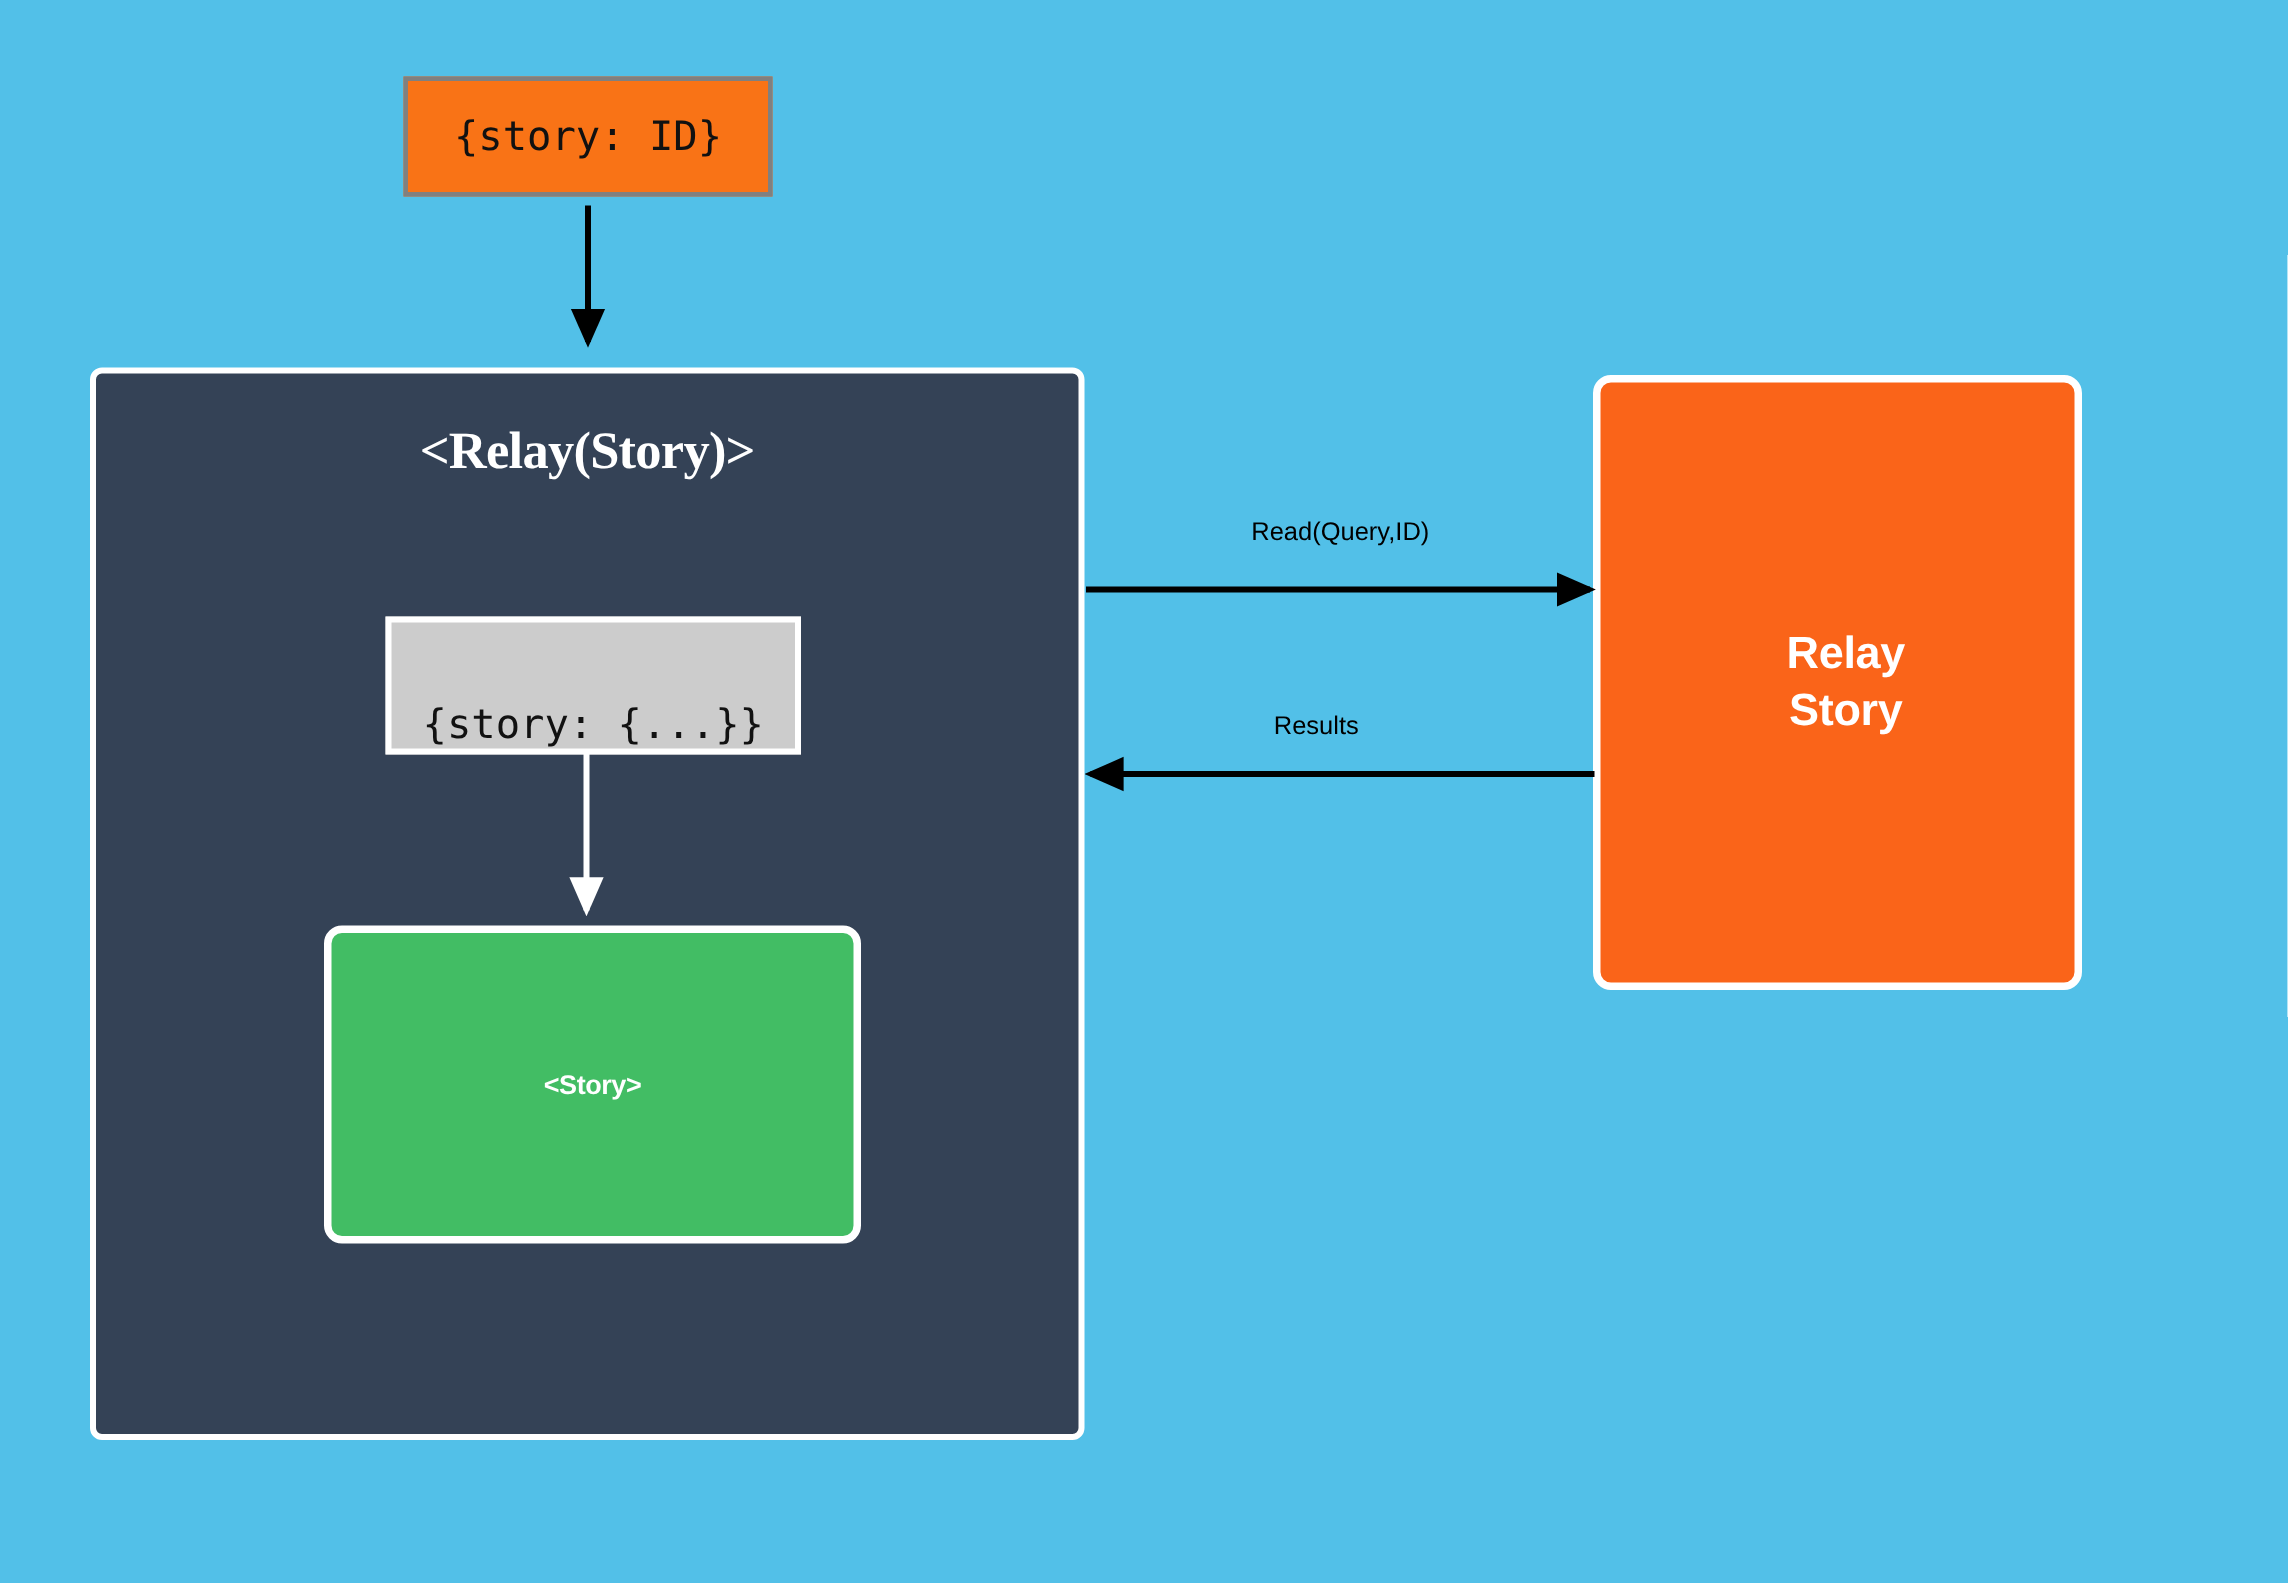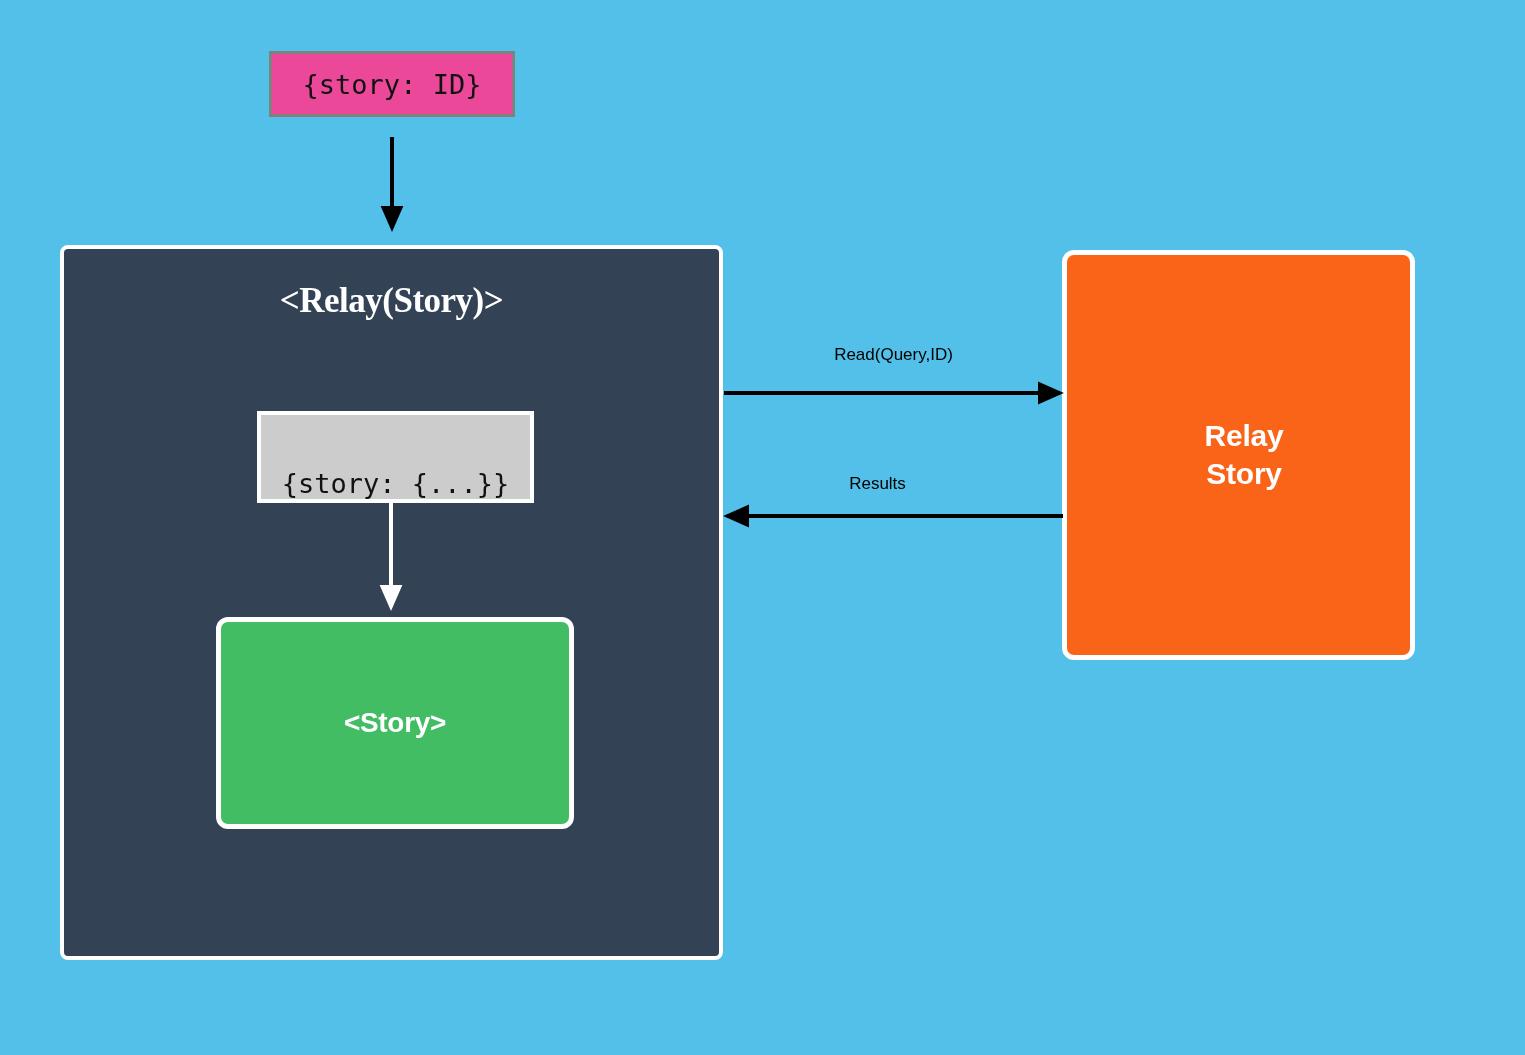--- a/index.html
+++ b/index.html
@@ -16,22 +16,22 @@
     overflow: hidden;
     font-family: "Liberation Sans", sans-serif;
   }
 
   
   .prop-box-top {
     position: absolute;
     left: 269px;
     top: 51px;
     width: 246px;
-    height: 66px;
-    background: #ec4899;
+    height: 80px;
+    background: #f97316;
     border: 3px solid #808080;
     box-sizing: border-box;
     display: flex;
     align-items: center;
     justify-content: center;
   }
   .prop-box-top .code {
     font-family: "DejaVu Sans Mono", "Liberation Mono", monospace;
     font-size: 27px;
     color: #111111;
@@ -95,31 +95,31 @@
     background: #42bd64;
     border: 5px solid #ffffff;
     border-radius: 12px;
     box-sizing: border-box;
     display: flex;
     align-items: center;
     justify-content: center;
   }
   .story-box .label {
     color: #ffffff;
-    font-size: 28px;
+    font-size: 18px;
     font-weight: bold;
     letter-spacing: -0.3px;
   }
 
   
   .store-box {
     position: absolute;
     left: 1062px;
     top: 250px;
-    width: 353px;
+    width: 326px;
     height: 410px;
     background: #fa6419;
     border: 5px solid #ffffff;
     border-radius: 12px;
     box-sizing: border-box;
     display: flex;
     align-items: center;
     justify-content: center;
     padding-left: 11px;
   }

